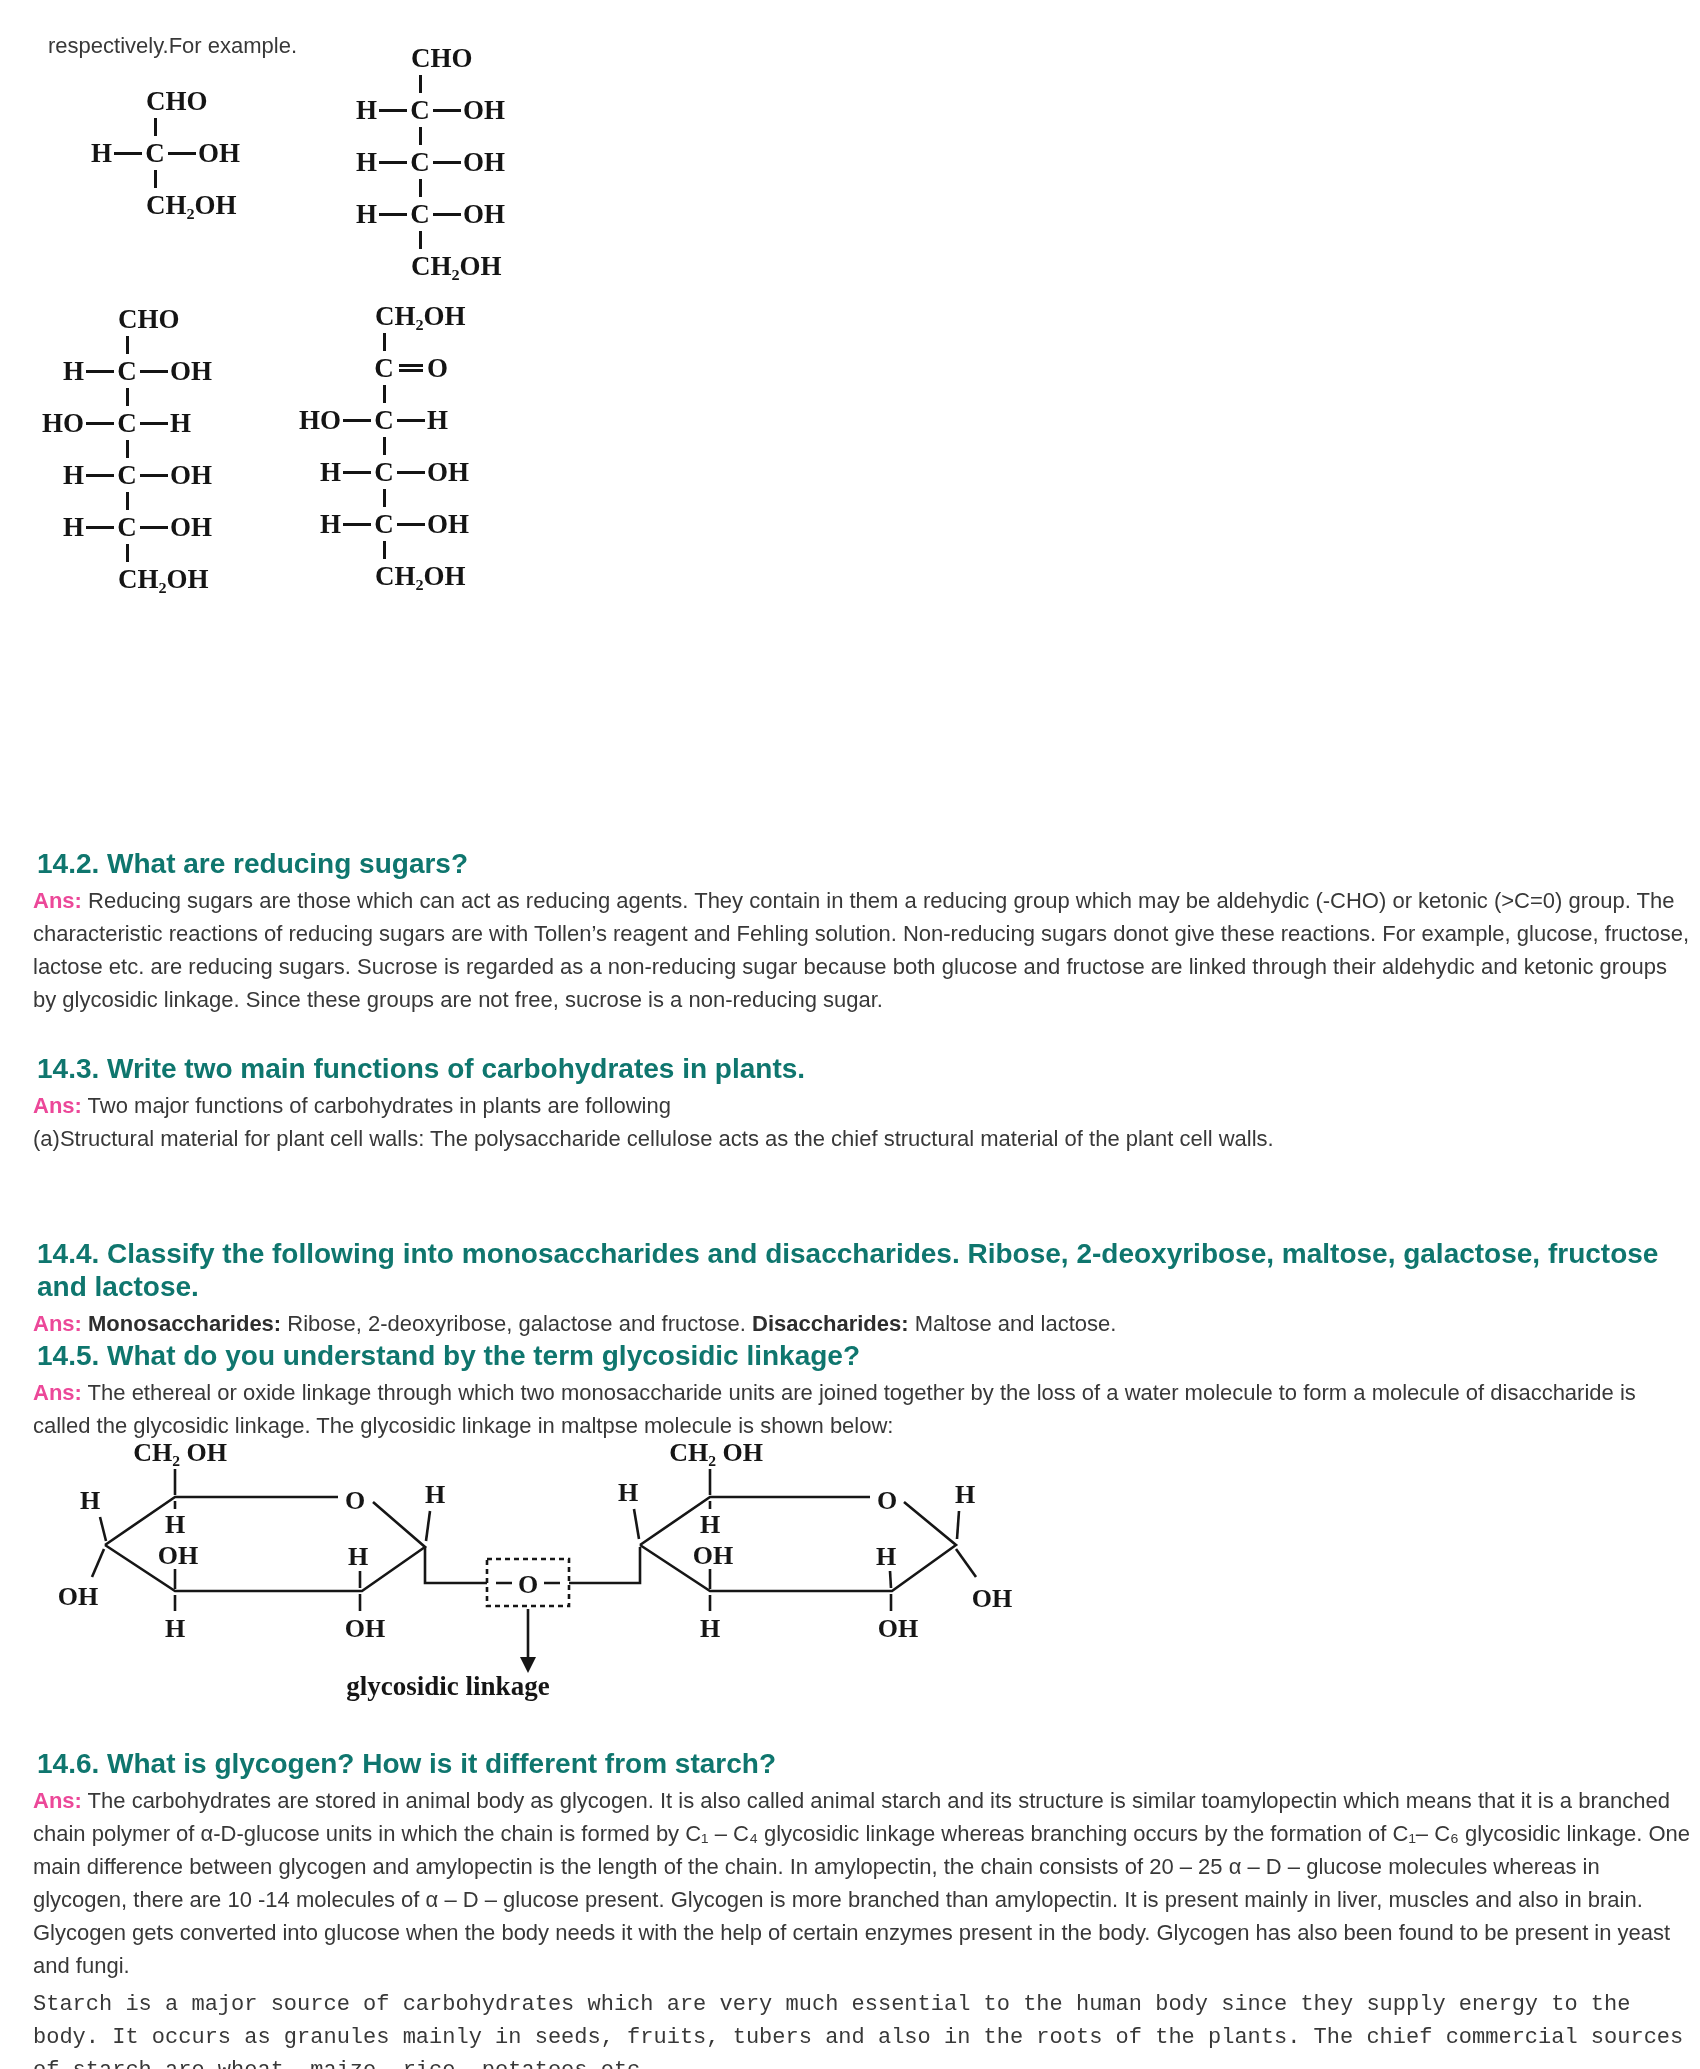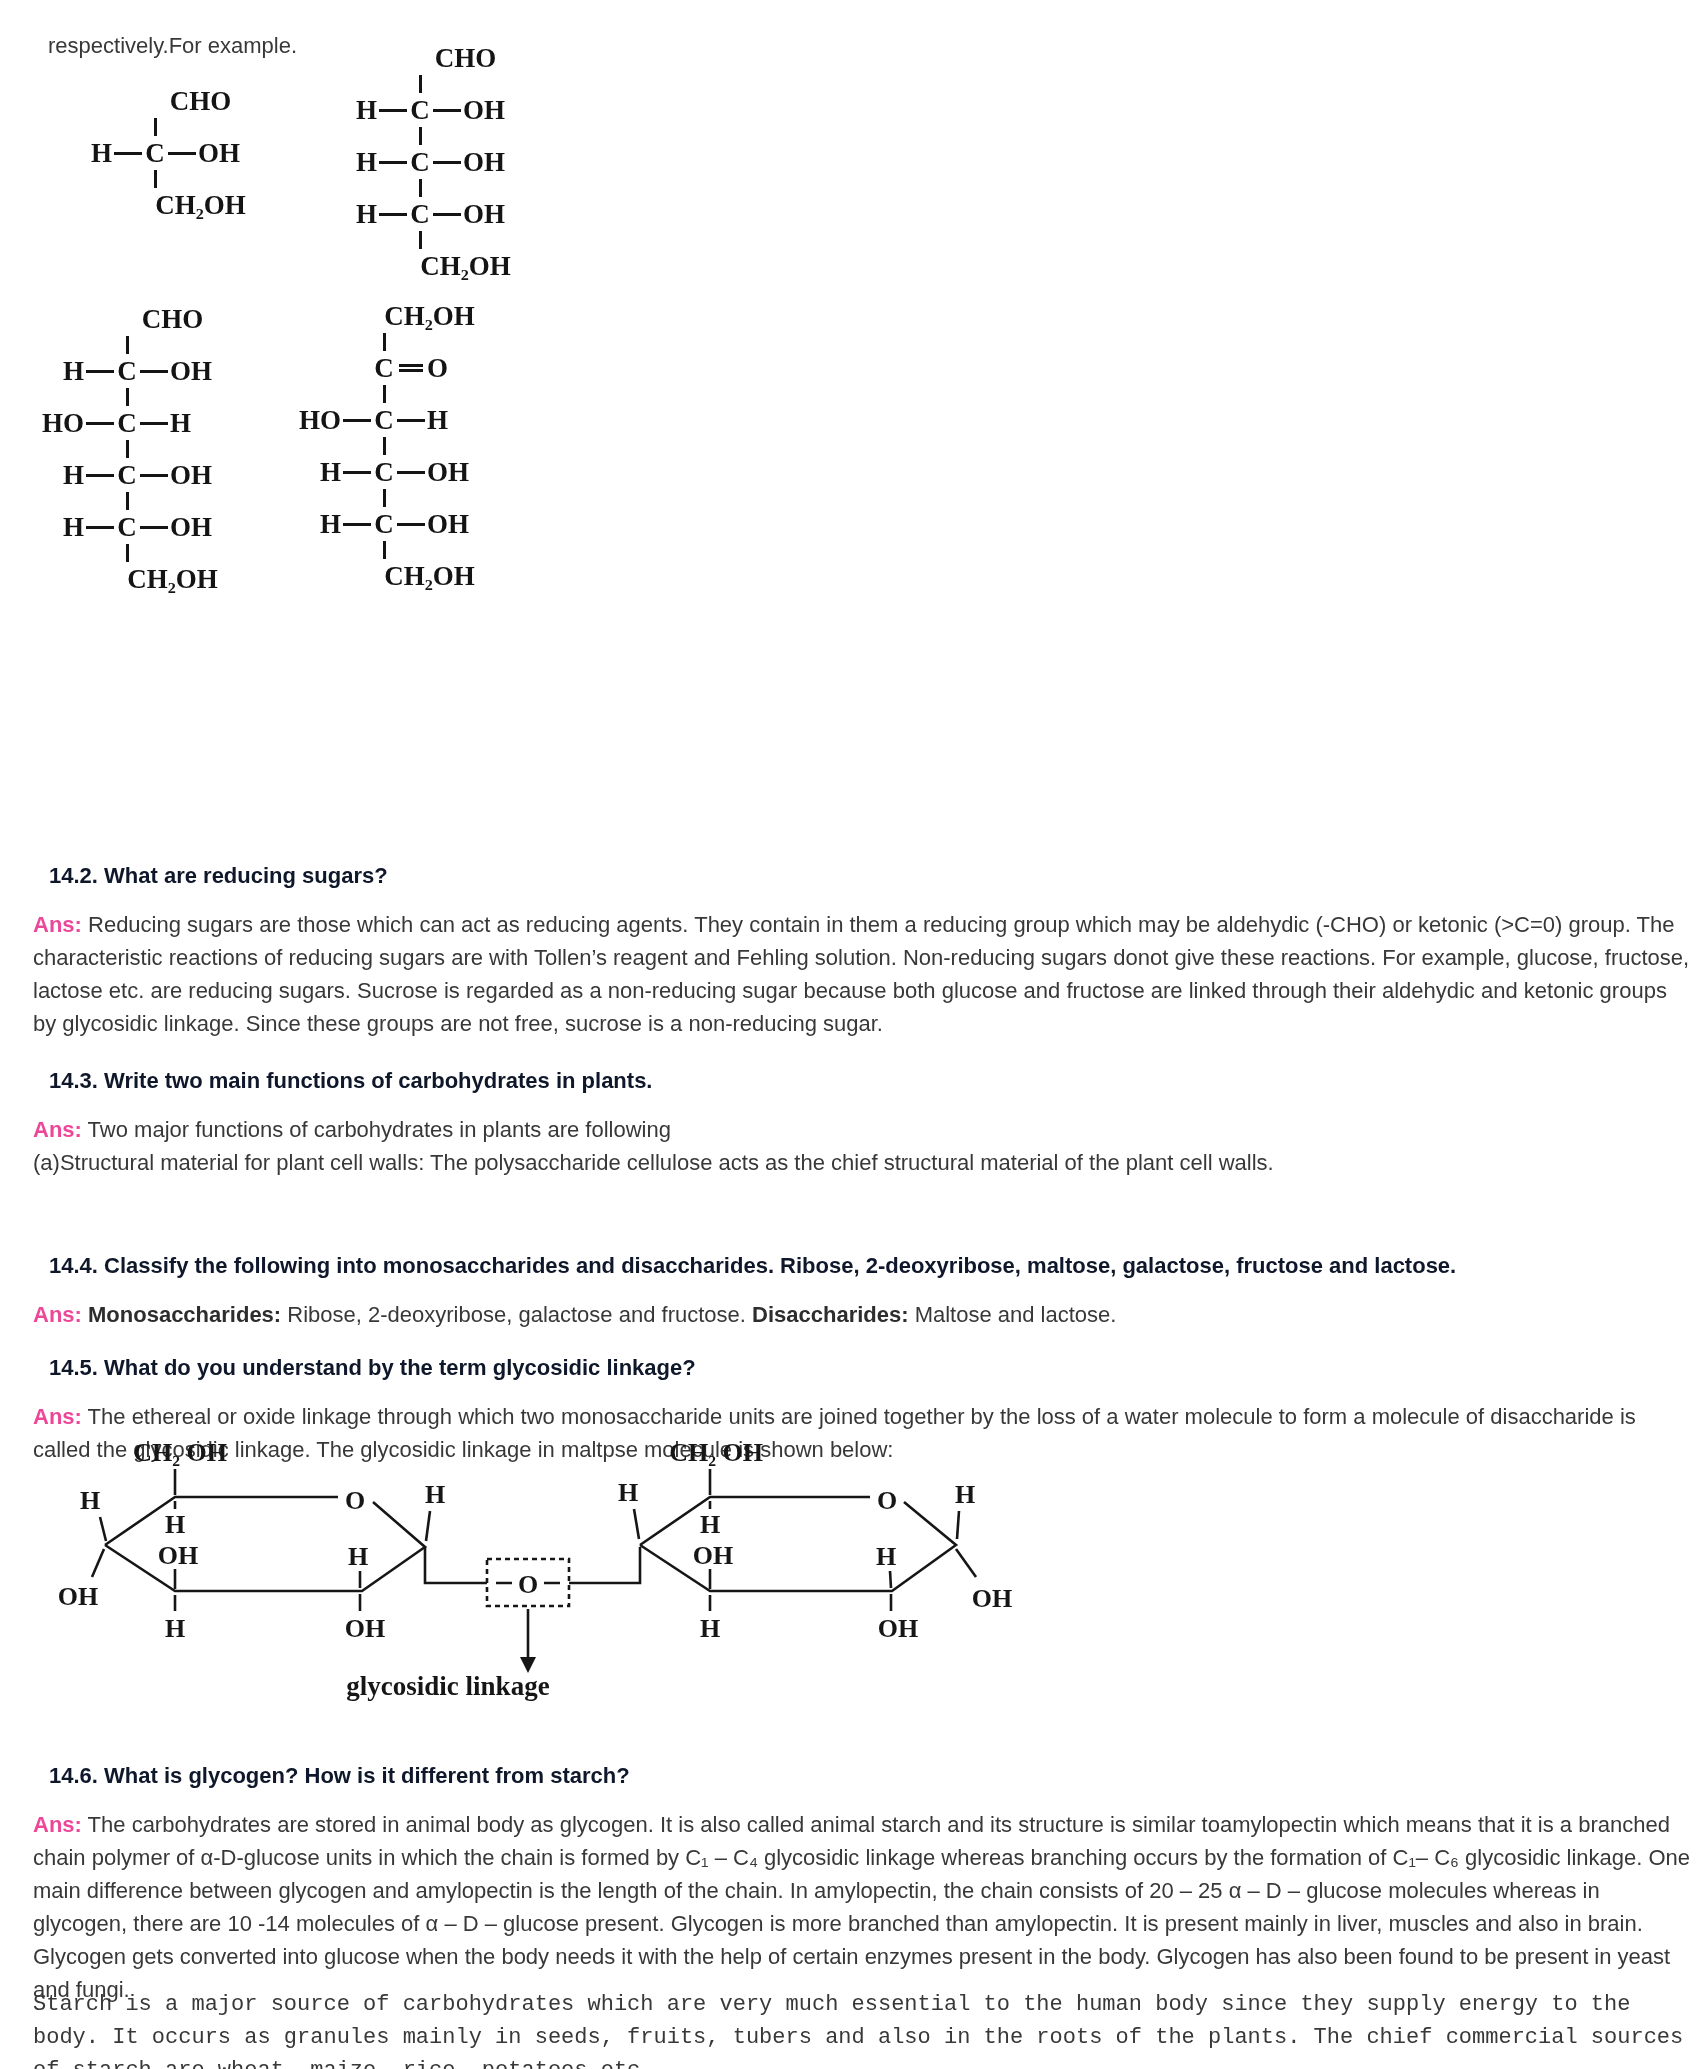--- a/index.html
+++ b/index.html
@@ -1,27 +1,27 @@
 <!DOCTYPE html>
 <html><head>
 <meta charset="utf-8">
 <style>
   html,body{margin:0;padding:0;background:#ffffff;}
   .page{position:relative;width:1700px;height:2069px;background:#ffffff;overflow:hidden;
         font-family:"Liberation Sans",sans-serif;color:#383838;}
   .txt{position:absolute;left:33px;width:1662px;font-size:22px;line-height:33px;}
-  .q{color:#0f172a;font-weight:bold;margin:16px;font-size:22px;line-height:33px;}
+  .q{color:#0f766e;font-weight:bold;margin:4px;font-size:28px;line-height:33px;}
   .a{margin:0;}
   .ans{color:#ec4899;font-weight:bold;}
   .blk{font-weight:bold;color:#2d2d2d;}
   
   .fischer{position:absolute;width:200px;font-family:"Liberation Serif",serif;
            font-weight:bold;font-size:27px;color:#141414;}
   .frow{display:flex;align-items:center;justify-content:center;height:32px;line-height:32px;}
-  .single{display:block;height:32px;line-height:32px;text-align:center;padding-left:calc(50% - 9px);white-space:nowrap;}
+  .single{display:block;height:32px;line-height:32px;text-align:left;padding-left:calc(50% - 9px);white-space:nowrap;}
   .lft{display:inline-block;width:54px;text-align:right;}
   .rgt{display:inline-block;width:54px;text-align:left;}
   .cc{display:inline-block;width:22px;text-align:center;}
   .hbond{display:inline-block;width:28px;height:3px;background:#141414;margin:0 2px;}
   .hbond.none{visibility:hidden;}
   .dbond{display:inline-block;width:24px;height:8px;border-top:3px solid #141414;
          border-bottom:3px solid #141414;box-sizing:border-box;margin:0 4px;}
   .vbond{width:3px;height:18px;background:#141414;margin:1px auto;}
   
   .maltose{position:absolute;left:40px;top:1435px;}

